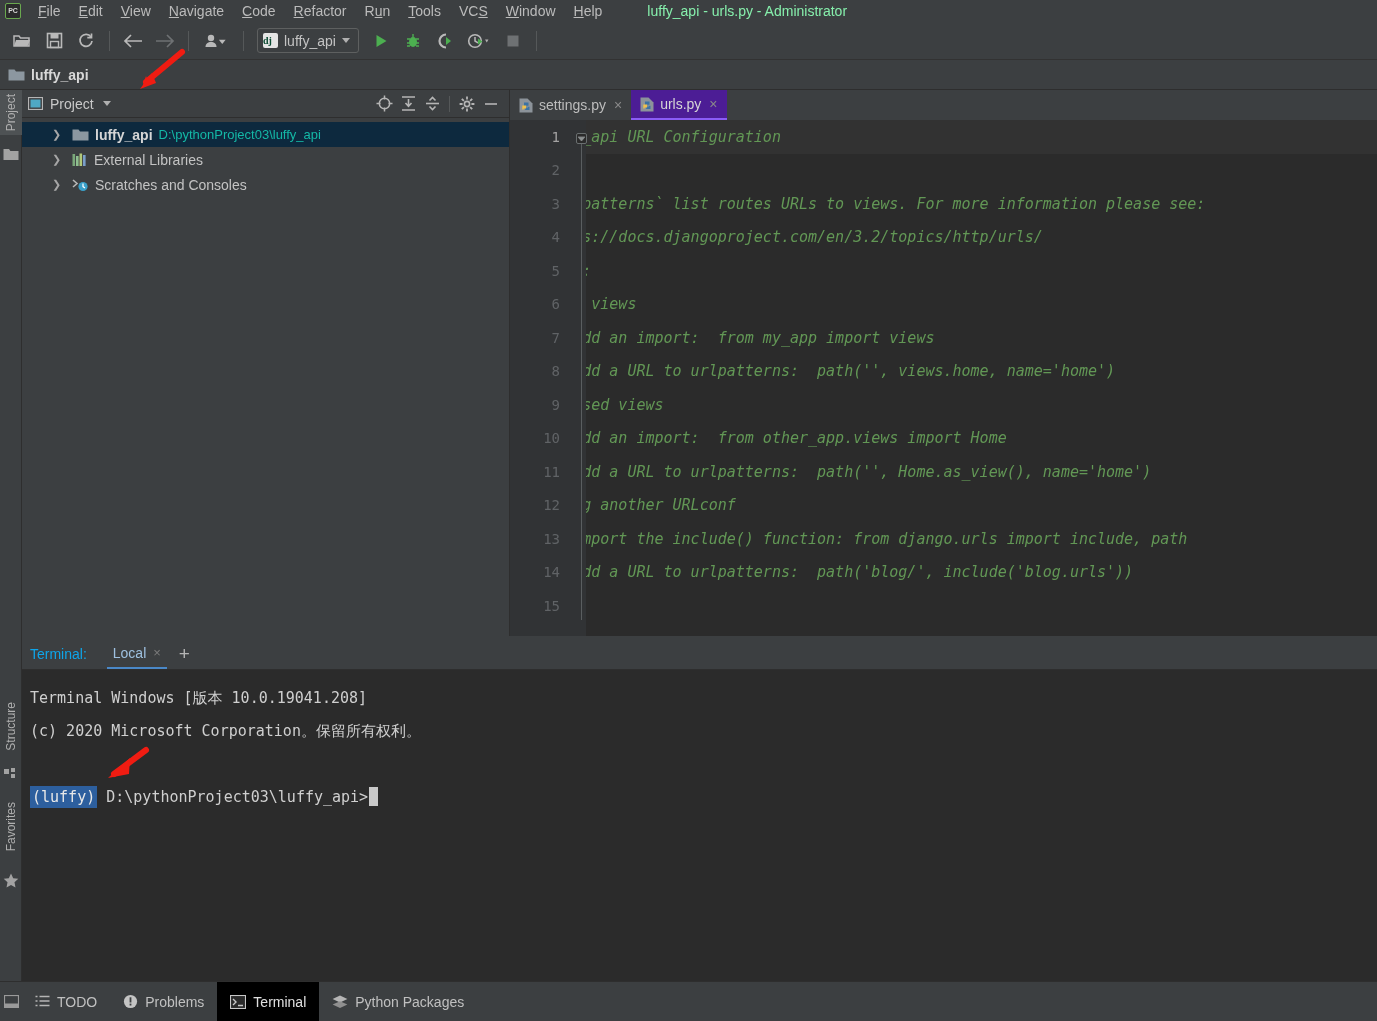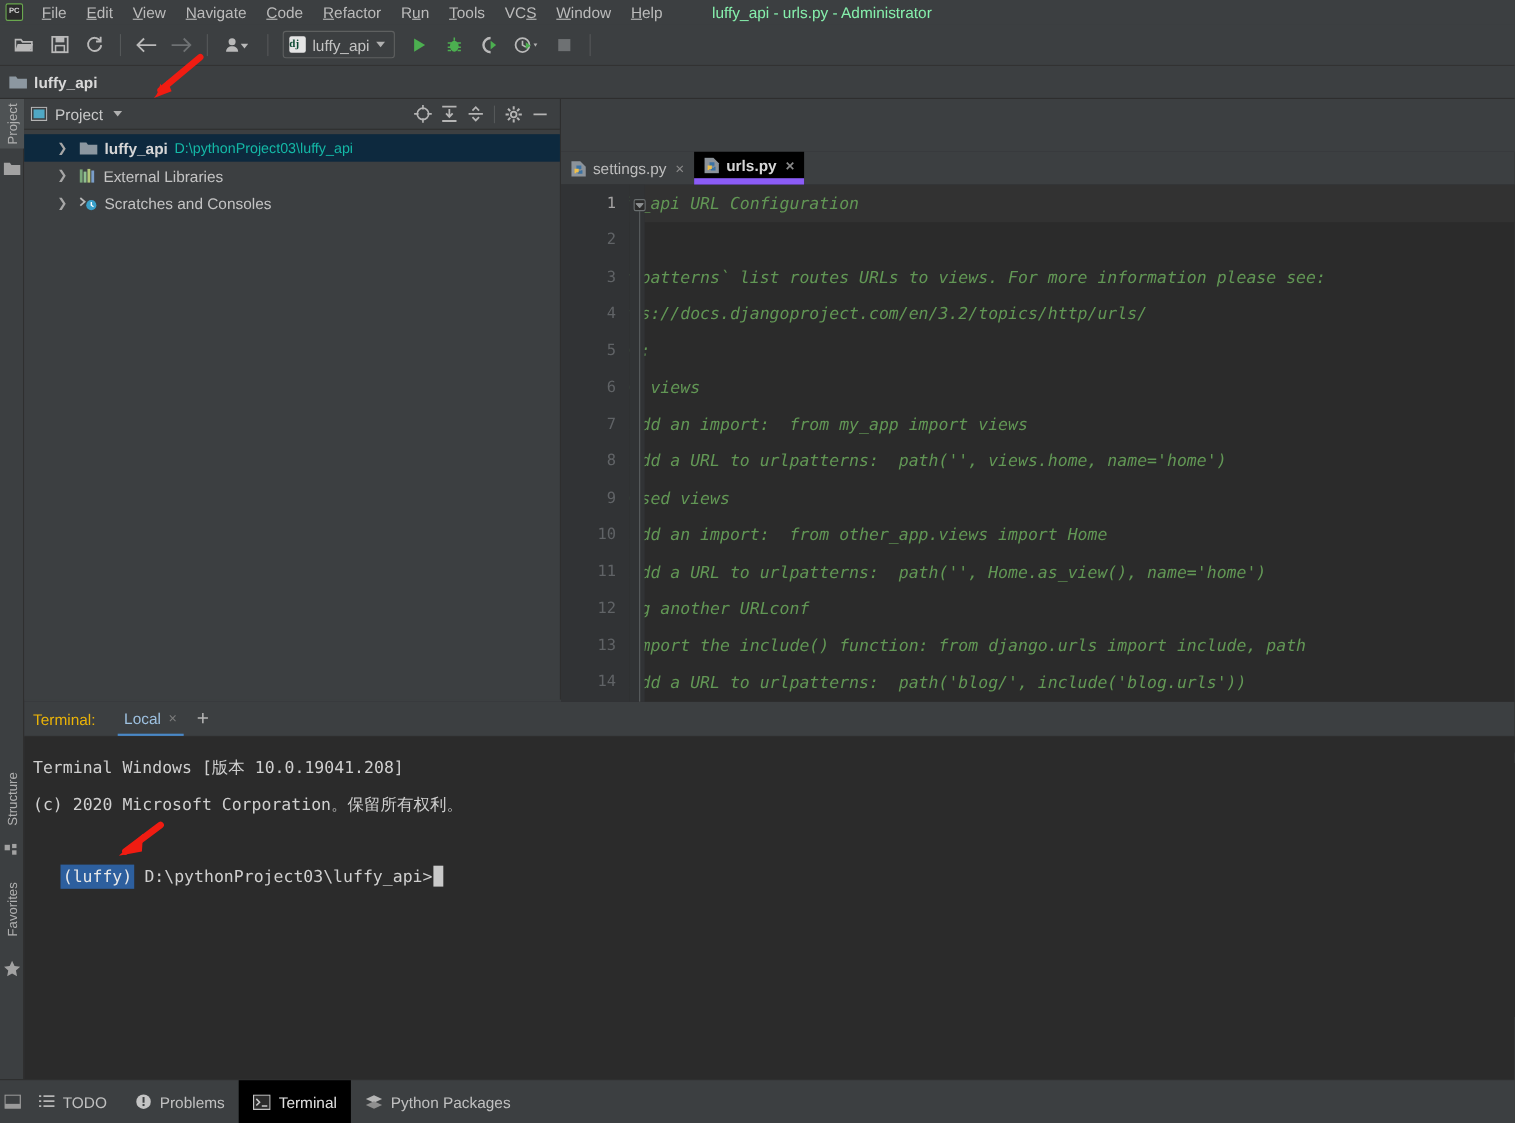--- a/index.html
+++ b/index.html
@@ -96,27 +96,27 @@
   .tree-row {
     height: 25px; display: flex; align-items: center; padding-left: 30px; gap: 6px;
     color: #c3c3c3; font-size: 14px; white-space: nowrap;
   }
   .tree-row.sel { background: #0d293e; }
   .tree-row .tw { width: 14px; flex: none; color: #a6a6a6; font-size: 11px; }
   .tree-row .nm { font-weight: bold; color: #d6d6d6; }
   .tree-row .path { color: #14b8a6; font-weight: normal; font-size: 13px; }
 
   
-  .editor-area { position: absolute; left: 510px; top: 90px; width: 867px; height: 546px; background: #2b2b2b; margin-top: 48px; }
+  .editor-area { position: absolute; left: 510px; top: 90px; width: 867px; height: 546px; background: #2b2b2b; }
   .tabs { height: 30px; display: flex; background: #3c3f41; }
   .tab {
     display: flex; align-items: center; gap: 6px; padding: 0 9px; height: 30px;
     color: #bdbdbd; font-size: 14px; white-space: nowrap;
   }
-  .tab.active { background: #000000; border-bottom: 6px solid #8b5cf6; color: #d6d6d6; font-weight: bold; }
+  .tab.active { background: #4c1d95; border-bottom: 2px solid #8b5cf6; color: #d6d6d6; }
   .tab .x { color: #8a8a8a; font-size: 14px; margin-left: 2px; }
   .py-ico { width: 14px; height: 15px; flex: none; }
 
   .code-wrap {
     position: relative; height: 516px; background: #2b2b2b; overflow: hidden;
     font-family: "DejaVu Sans Mono", monospace;
   }
   .gutter {
     position: absolute; left: 0; top: 0; width: 62px; height: 100%;
     background: #313335;
@@ -141,33 +141,33 @@
 
   
   .term-panel {
     position: absolute; left: 22px; top: 638px; width: 1355px; height: 343px;
     background: #2b2b2b;
   }
   .term-head {
     height: 32px; background: #3c3f41; display: flex; align-items: center;
     padding-left: 8px; gap: 2px; border-bottom: 1px solid #2e2e2e;
   }
-  .term-head .lbl { color: #eab308; font-size: 14px; margin-right: 18px; }
+  .term-head .lbl { color: #0ea5e9; font-size: 14px; margin-right: 18px; }
   .term-tab {
     display: flex; align-items: center; gap: 7px; padding: 0 6px; height: 31px;
     color: #9ec1e0; font-size: 14px; border-bottom: 2px solid #4a88c7;
   }
   .term-tab .x { color: #7c7c7c; font-size: 13px; }
   .term-plus { color: #b5b5b5; font-size: 19px; padding: 0 10px; }
   .term-body {
     padding: 12px 0 0 8px; font-family: "DejaVu Sans Mono", monospace;
     font-size: 15px; color: #cfcfcf; line-height: 33px;
   }
   .term-body .row { white-space: pre; }
-  .venv { background: #2d5f9e; color: #e8e8e8; padding: 2px 2px; margin-left: 25px; }
+  .venv { background: #2d5f9e; color: #e8e8e8; padding: 2px 2px; }
   .cursor-blk {
     display: inline-block; width: 9px; height: 19px; background: #c9c9c9;
     vertical-align: -4px; margin-left: 1px;
   }
 
   
   .statusbar {
     position: absolute; left: 0; top: 981px; width: 1377px; height: 40px;
     background: #3c3f41; display: flex; align-items: center;
     border-top: 1px solid #2e2e2e;

